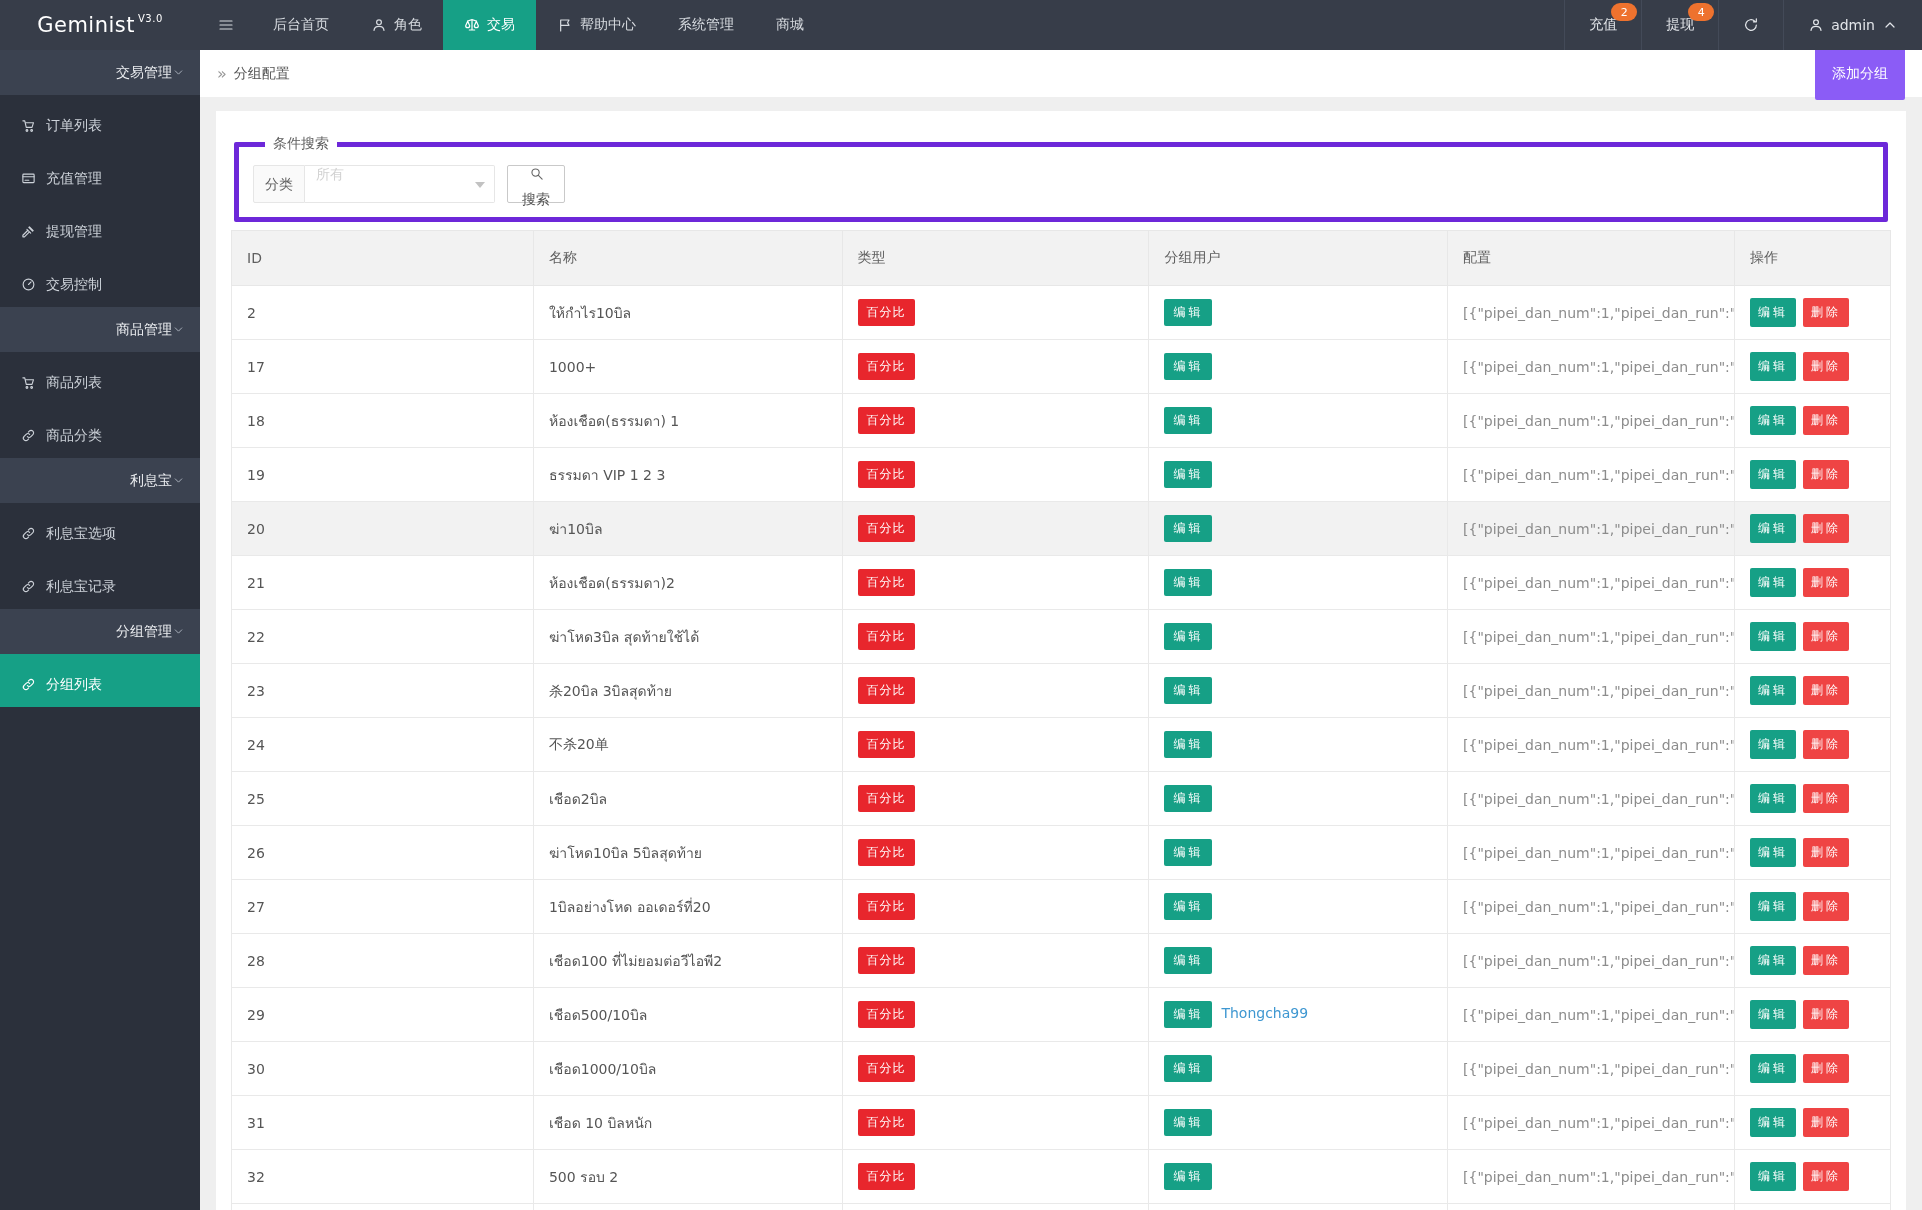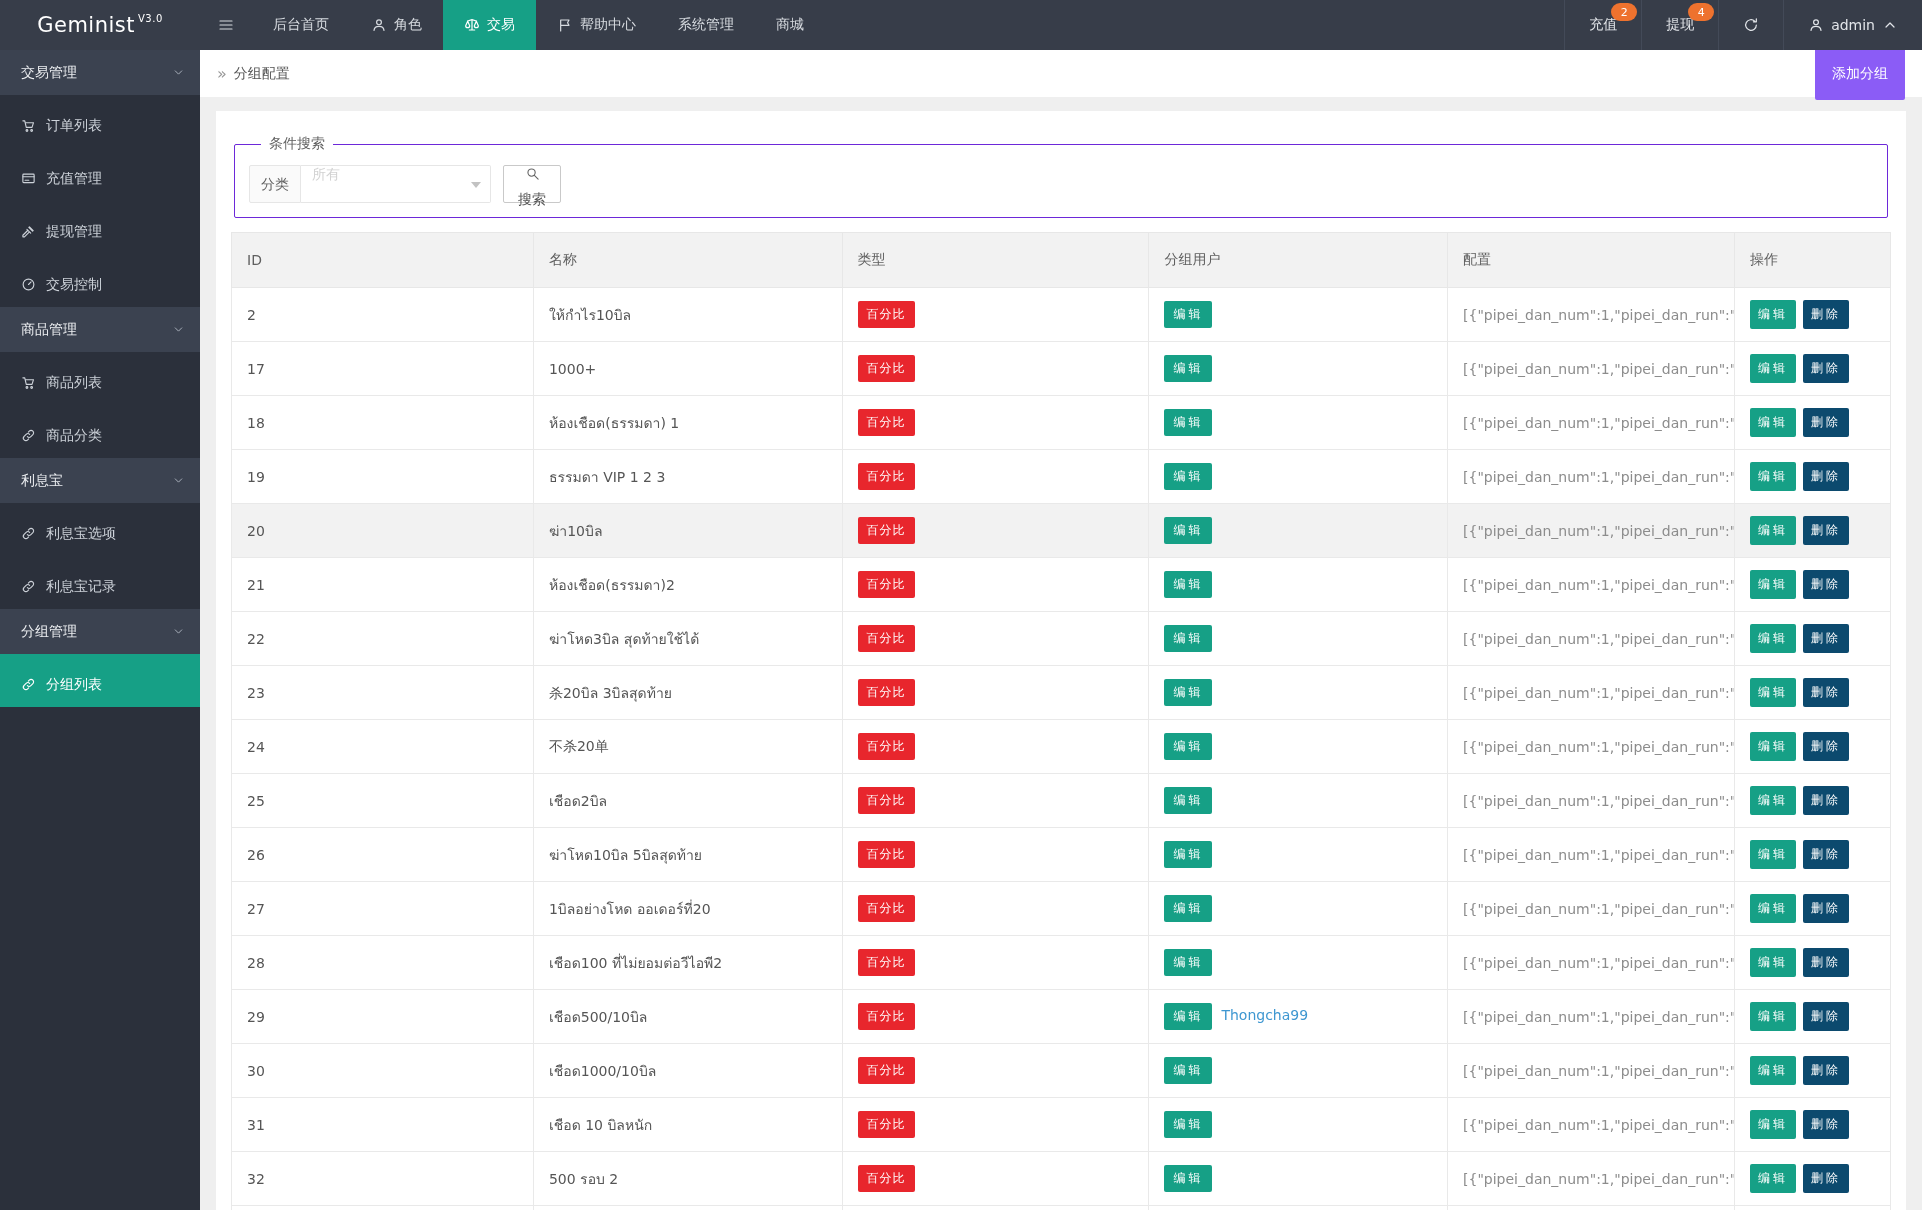--- a/index.html
+++ b/index.html
@@ -16,57 +16,57 @@
   .nav-item svg{width:16px;height:16px;}
   .burger{padding:0 18px;}
   .nav-right{display:flex;align-items:stretch;}
   .nav-right-item{position:relative;display:flex;align-items:center;gap:7px;padding:0 24px;font-size:14px;color:#e3e6ea;border-left:1px solid #434a58;cursor:pointer;}
   .nav-right-item svg{width:16px;height:16px;}
   .count-badge{position:absolute;top:3px;right:4px;min-width:18px;height:18px;border-radius:9px;background:#ee722e;color:#fff;font-size:11px;display:flex;align-items:center;justify-content:center;padding:0 4px;}
 
   
   .sidebar{position:absolute;top:50px;left:0;bottom:0;width:200px;background:#2b303b;z-index:20;}
   .side-section-header{height:45px;display:flex;align-items:center;background:#3b4250;color:#eceef1;font-size:14px;padding:0 15px 0 21px;cursor:pointer;}
-  .side-section-header .hdr-label{flex:1;}
+  .side-section-header .hdr-label{flex:1;text-align:right;}
   .side-section-header svg{width:13px;height:13px;color:#aab1bc;}
   .side-item{height:45px;display:flex;align-items:center;gap:10px;padding:8px 10px 0 21px;color:#cdd2d9;font-size:14px;cursor:pointer;}
   .side-item svg{width:15px;height:15px;flex:none;}
   .side-item.active{background:#16a086;color:#fff;}
 
   
   .main{position:absolute;top:50px;left:200px;right:0;bottom:0;overflow:hidden;background:#efefef;}
   .crumb-bar{height:47px;background:#fff;display:flex;align-items:center;padding:0 17px;}
   .crumb-marker{color:#999;font-size:16px;margin-right:7px;}
   .crumb-title{color:#555;font-size:14px;flex:1;}
   .add-btn{background:#8b5cf6;border:none;color:#fff;font-size:14px;height:52px;padding:0 17px;border-radius:2px;cursor:pointer;font-family:inherit;}
 
   .panel{margin:14px 16px 0 16px;background:#fff;padding:14px 15px 20px 15px;min-height:1040px;box-sizing:border-box;}
 
-  fieldset.search-box{border:1px solid #6d28d9;border-radius:2px;margin:10px 3px 14px 3px;padding:12px 22px 14px 14px;}
+  fieldset.search-box{border:5px solid #6d28d9;border-radius:2px;margin:10px 3px 8px 3px;padding:12px 22px 14px 14px;}
   fieldset.search-box legend{font-size:14px;color:#5f5f5f;padding:0 8px;margin-left:12px;}
   .search-row{display:flex;align-items:center;}
   .cat-label{height:36px;line-height:36px;border:1px solid #e6e6e6;background:#fafafa;color:#5f5f5f;font-size:14px;padding:0 11px;border-radius:2px 0 0 2px;}
   .cat-select{position:relative;height:36px;width:152px;border:1px solid #e6e6e6;border-left:none;background:#fff;border-radius:0 2px 2px 0;display:flex;align-items:flex-start;padding:0 26px 0 11px;cursor:pointer;}
   .cat-select .sel-value{color:#d2d2d2;font-size:14px;}
   .sel-caret{position:absolute;right:9px;top:16px;width:0;height:0;border-left:5px solid transparent;border-right:5px solid transparent;border-top:6px solid #c2c2c2;}
   .search-btn{margin-left:12px;height:38px;display:flex;align-items:center;gap:7px;background:#fff;border:1px solid #c9c9c9;border-radius:2px;padding:0 14px;font-size:14px;color:#555;cursor:pointer;font-family:inherit;flex-direction:column;}
   .search-btn svg{width:15px;height:15px;color:#666;}
 
   
   table.grid{width:100%;border-collapse:collapse;table-layout:fixed;font-size:14px;color:#555;}
   table.grid th{background:#f2f2f2;border:1px solid #e7e7e7;font-weight:normal;color:#5f5f5f;text-align:left;padding:18px 15px;font-size:14px;}
   table.grid td{border:1px solid #e9e9e9;padding:12px 15px;height:25px;white-space:nowrap;overflow:hidden;}
   tr.highlight td{background:#f2f2f2;}
   .badge-type{display:inline-block;background:#e8262d;color:#fff;font-size:12px;padding:5px 9px;border-radius:2px;letter-spacing:1px;}
   .badge-user{display:inline-block;background:#16a086;color:#fff;font-size:12px;padding:5px 9px;border-radius:2px;letter-spacing:3px;cursor:pointer;}
   .user-link{color:#3e97d1;margin-left:9px;font-size:14px;cursor:pointer;}
   .cfg{color:#8c8c8c;}
   .btn-edit,.btn-del{display:inline-block;border:none;color:#fff;font-size:12px;padding:6px 8px;border-radius:2px;letter-spacing:3px;cursor:pointer;font-family:inherit;}
   .btn-edit{background:#16a086;margin-right:7px;}
-  .btn-del{background:#0c4a6e;}
+  .btn-del{background:#ef4444;}
 </style>
 </head>
 <body>
 
 <div class="screen">
 
   <header class="topnav">
     <div class="logo">
       <span>Geminist</span>
       <sup>V3.0</sup>

